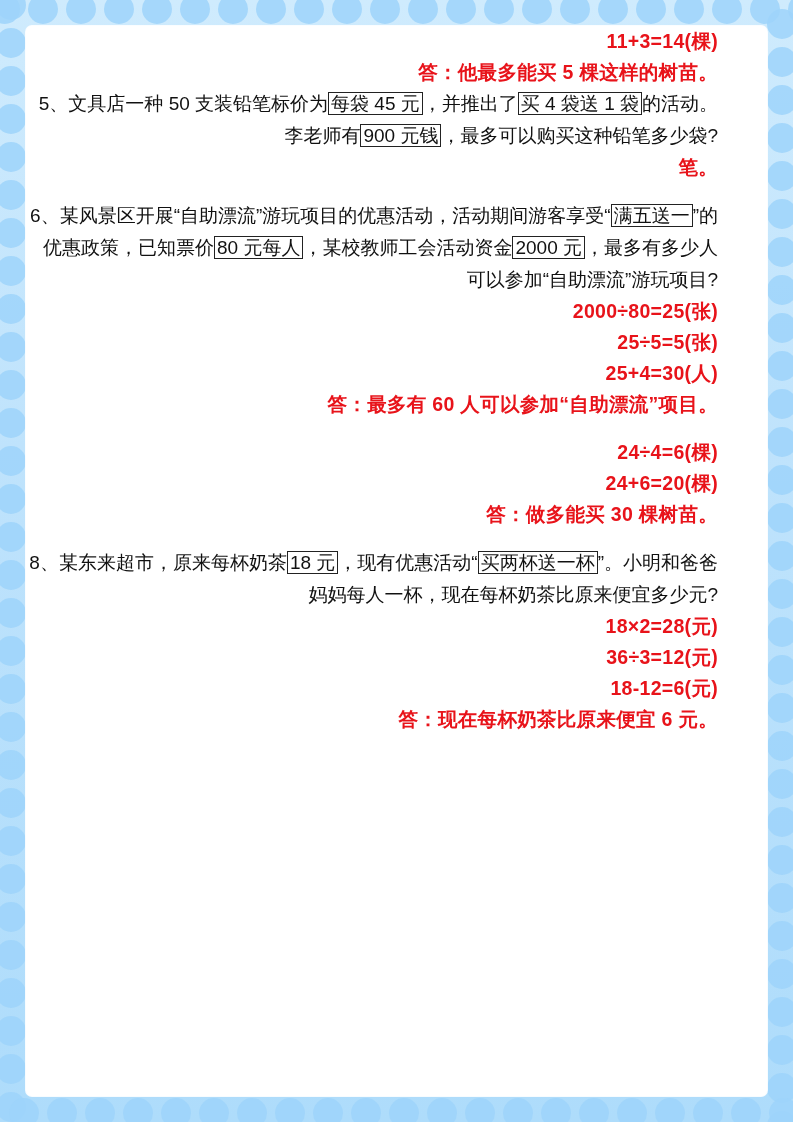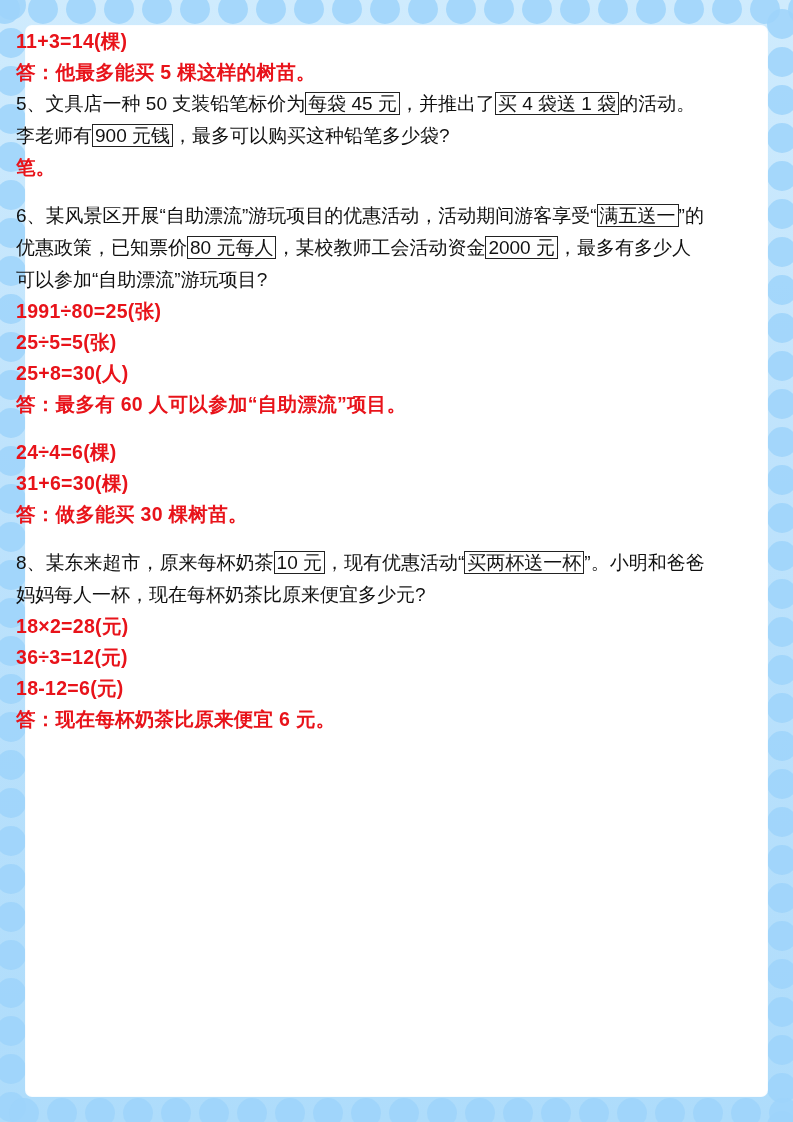--- a/index.html
+++ b/index.html
@@ -66,24 +66,25 @@
     z-index: 3;
     box-shadow: 0 0 0 1px rgba(255,255,255,.9);
   }
   .sheet::before, .sheet::after {
     content: "";
     position: absolute;
     z-index: 2;
   }
   .content {
     position: absolute;
-    left: 16px;
+    left: 28px;
     top: 26px;
     width: 690px;
     z-index: 4;
+    text-align: right;
   }
   .ans {
     color: #e8131a;
     font-weight: bold;
     font-size: 19.5px;
     line-height: 31px;
     margin: 0;
     letter-spacing: .3px;
   }
   .gap { height: 17px; }
@@ -225,33 +226,33 @@
 
     <p class="ans">11+3=14(棵)</p>
     <p class="ans">答：他最多能买 5 棵这样的树苗。</p>
 
     <p class="prob">5、文具店一种 50 支装铅笔标价为<span class="box">每袋 45 元</span>，并推出了<span class="box">买 4 袋送 1 袋</span>的活动。李老师有<span class="box">900 元钱</span>，最多可以购买这种铅笔多少袋?</p>
     <p class="ans">笔。</p>
 
     <div class="gap"></div>
 
     <p class="prob">6、某风景区开展“自助漂流”游玩项目的优惠活动，活动期间游客享受“<span class="box">满五送一</span>”的优惠政策，已知票价<span class="box">80 元每人</span>，某校教师工会活动资金<span class="box">2000 元</span>，最多有多少人可以参加“自助漂流”游玩项目?</p>
-    <p class="ans">1991÷80=25(张)</p>
+    <p class="ans">2000÷80=25(张)</p>
     <p class="ans">25÷5=5(张)</p>
-    <p class="ans">25+8=30(人)</p>
+    <p class="ans">25+4=30(人)</p>
     <p class="ans">答：最多有 60 人可以参加“自助漂流”项目。</p>
 
     <div class="gap"></div>
 
     <p class="ans">24÷4=6(棵)</p>
-    <p class="ans">31+6=30(棵)</p>
+    <p class="ans">24+6=20(棵)</p>
     <p class="ans">答：做多能买 30 棵树苗。</p>
 
     <div class="gap"></div>
 
-    <p class="prob">8、某东来超市，原来每杯奶茶<span class="box">10 元</span>，现有优惠活动“<span class="box">买两杯送一杯</span>”。小明和爸爸妈妈每人一杯，现在每杯奶茶比原来便宜多少元?</p>
+    <p class="prob">8、某东来超市，原来每杯奶茶<span class="box">18 元</span>，现有优惠活动“<span class="box">买两杯送一杯</span>”。小明和爸爸妈妈每人一杯，现在每杯奶茶比原来便宜多少元?</p>
     <p class="ans">18×2=28(元)</p>
     <p class="ans">36÷3=12(元)</p>
     <p class="ans">18-12=6(元)</p>
     <p class="ans">答：现在每杯奶茶比原来便宜 6 元。</p>
 
   </div>
 </div>
 
 </body></html>

